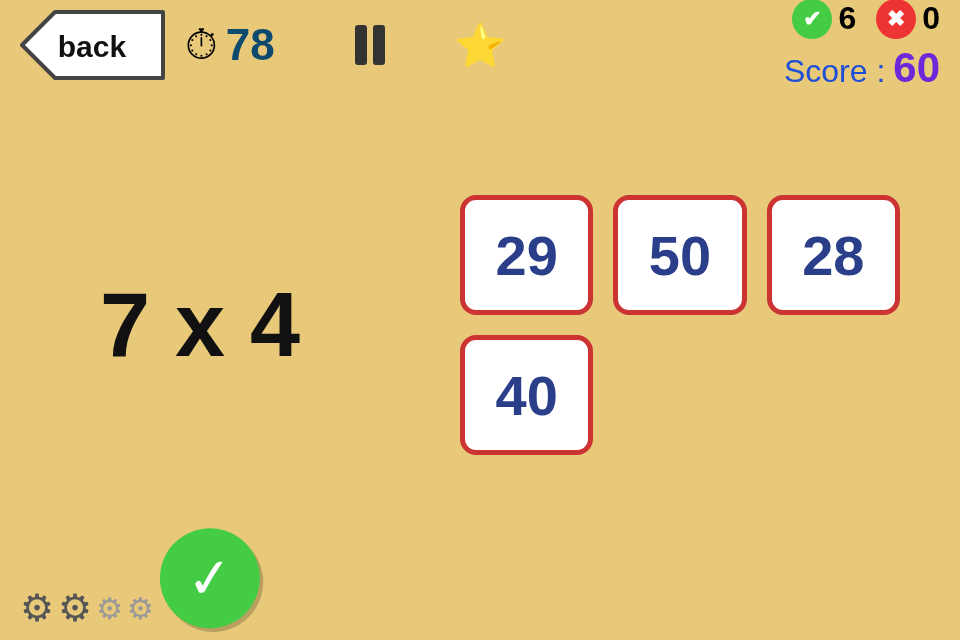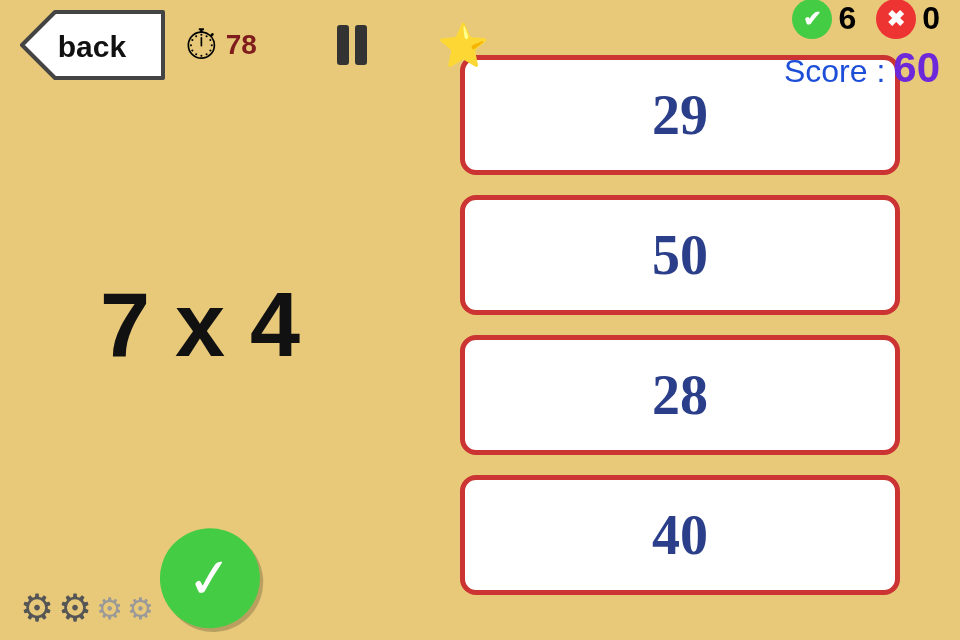--- a/index.html
+++ b/index.html
@@ -31,23 +31,23 @@
     .timer-area {
       display: flex;
       align-items: center;
       margin-left: 20px;
       gap: 8px;
     }
     .timer-icon {
       font-size: 42px;
     }
     .timer-value {
-      font-size: 28px;
-      font-weight: bold;
-      color: #7f1d1d;
+      font-size: 44px;
+      font-weight: bold;
+      color: #0c4a6e;
     }
 
     .pause-btn {
       margin-left: 80px;
       display: flex;
       align-items: center;
       gap: 6px;
       cursor: pointer;
     }
     .pause-bars {
@@ -137,25 +137,24 @@
     }
     .equation-text {
       font-size: 90px;
       font-weight: bold;
       color: #111;
       line-height: 1.1;
     }
 
     .answers-area {
       display: grid;
-      grid-template-columns: 1fr;
+      grid-template-columns: 1fr 1fr 1fr;
       grid-template-rows: 1fr 1fr;
       gap: 20px;
       width: 440px;
-      font-family: Liberation Serif, serif;
     }
 
     .answer-btn {
       background: white;
       border: 5px solid #cc3333;
       border-radius: 16px;
       display: flex;
       align-items: center;
       justify-content: center;
       height: 120px;

